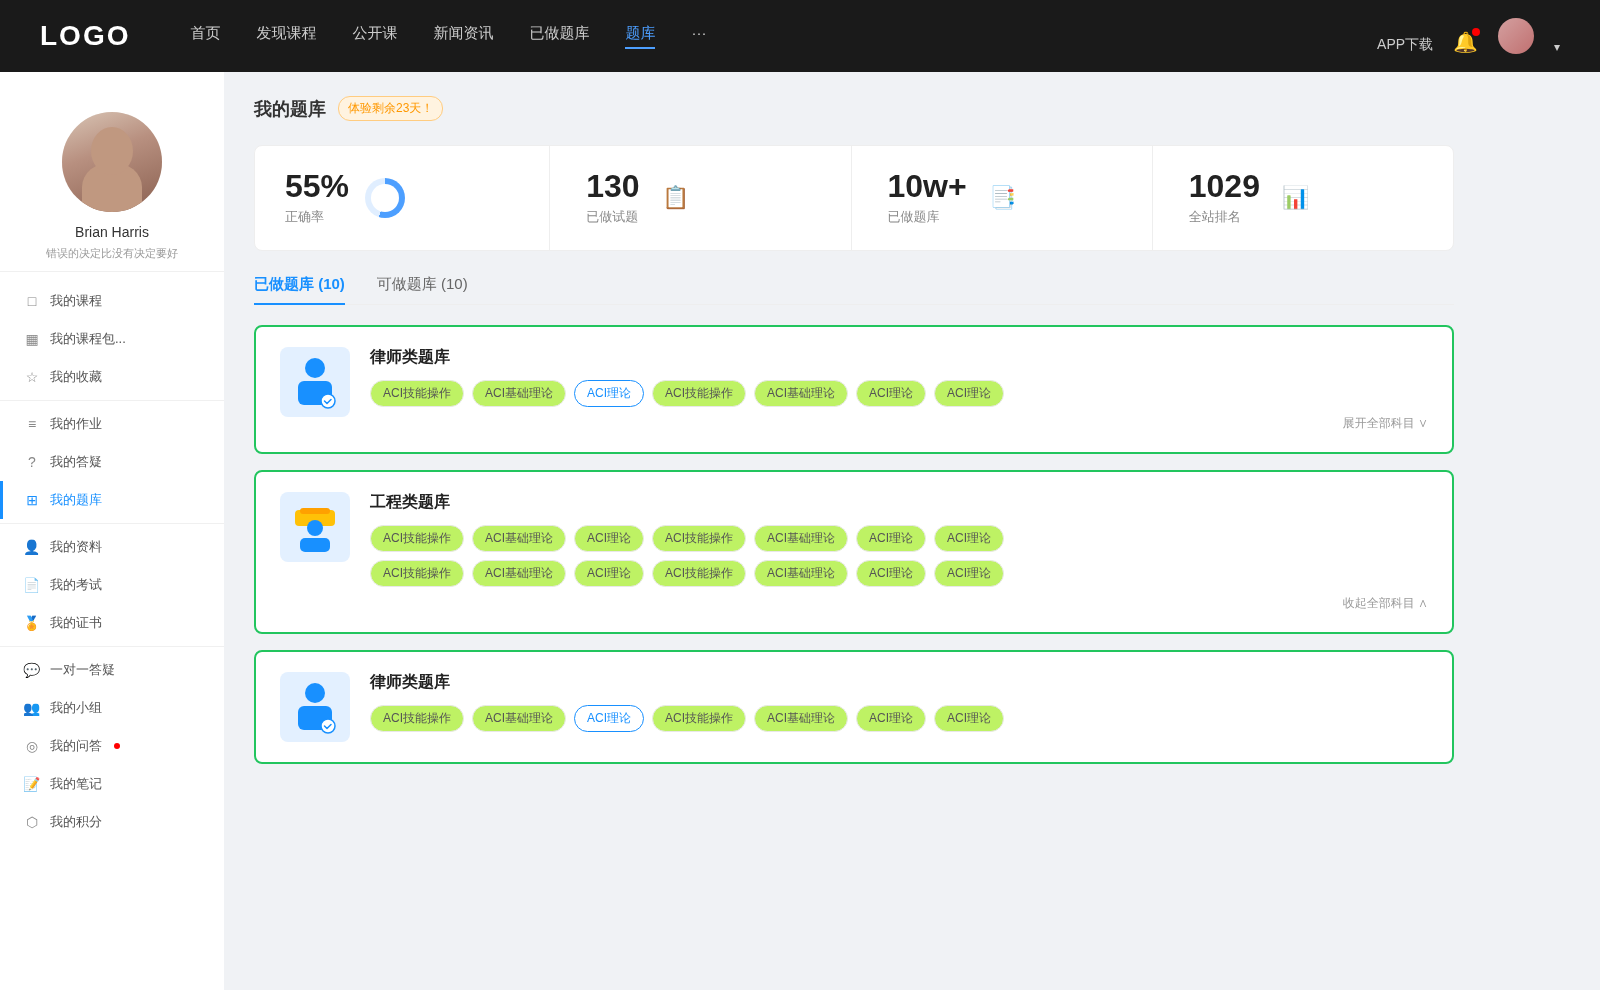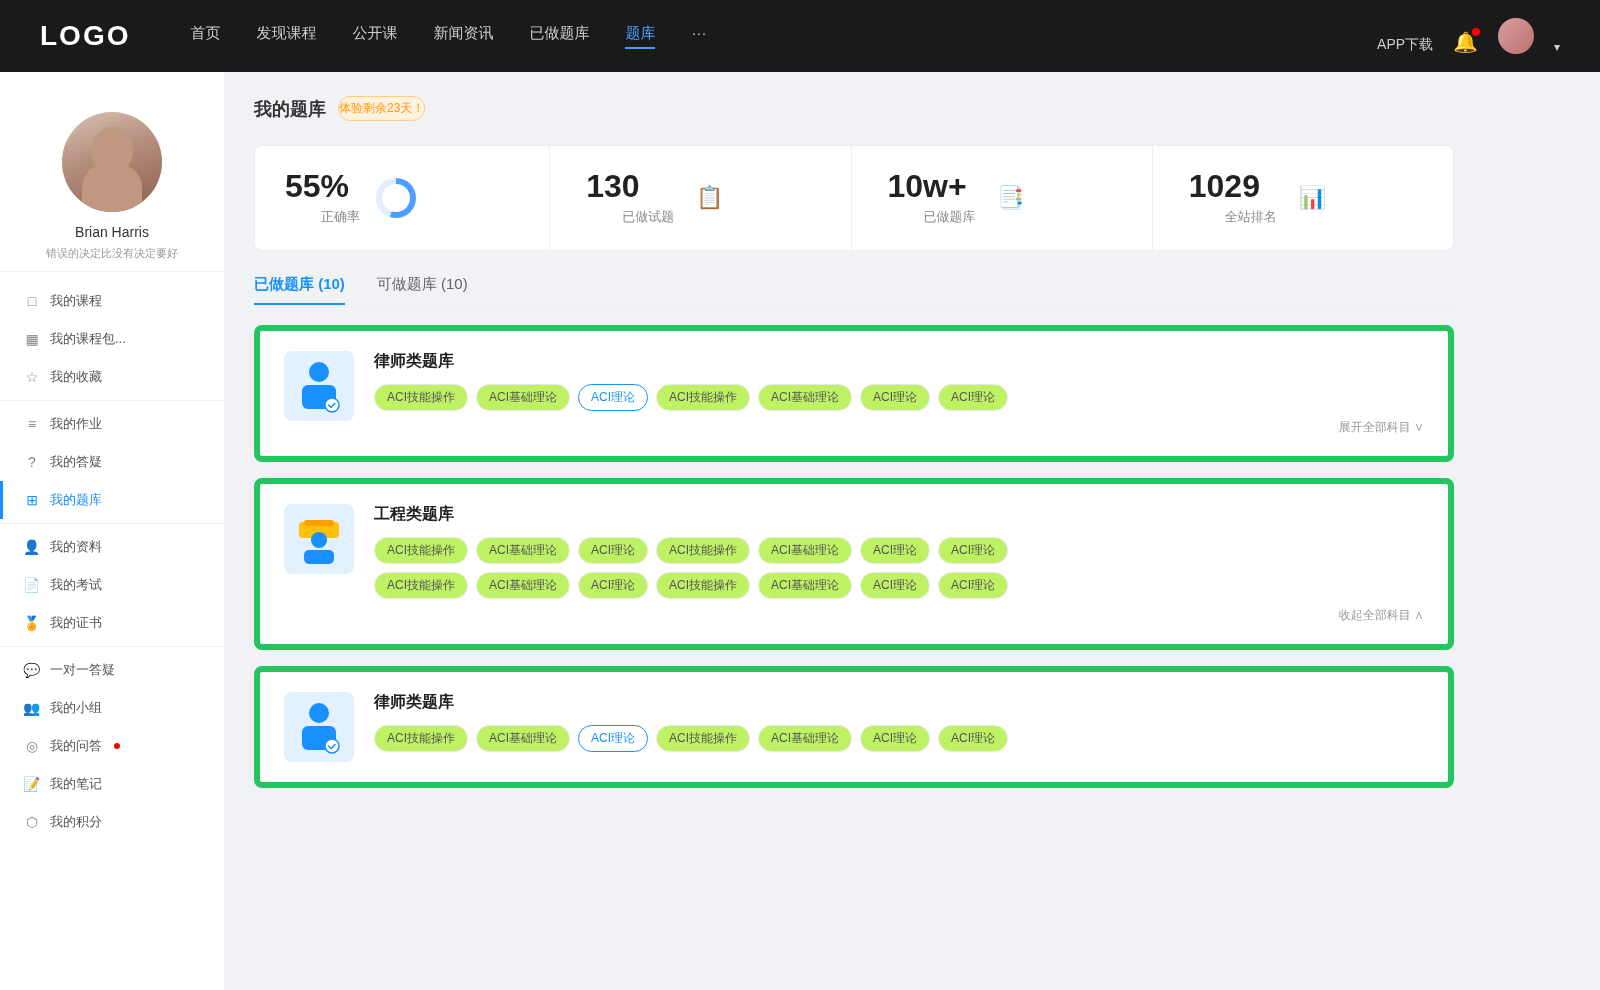--- a/index.html
+++ b/index.html
@@ -207,21 +207,21 @@
     }
     .page-title {
       font-size: 18px;
       font-weight: 600;
       color: #333;
     }
     .trial-badge {
       background: #fff3e0;
       color: #ff9800;
       font-size: 12px;
-      padding: 3px 0;
+      padding: 3px 9px;
       border-radius: 12px;
       border: 1px solid #ffcc80;
     }
 
     
     .stats-row {
       display: flex;
       gap: 6px;
       background: white;
       border-radius: 8px;
@@ -242,21 +242,20 @@
     .stat-value {
       font-size: 32px;
       font-weight: 700;
       color: #222;
       line-height: 1;
       margin-bottom: 6px;
     }
     .stat-label {
       font-size: 13px;
       color: #888;
-      margin-left: 36px;
     }
     .stat-icon {
       width: 40px; height: 40px;
       border-radius: 50%;
       display: flex;
       align-items: center;
       justify-content: center;
       font-size: 20px;
     }
 
@@ -318,21 +317,21 @@
     .qbank-list {
       display: flex;
       flex-direction: column;
       gap: 0;
     }
     .qbank-card {
       background: white;
       border-radius: 8px;
       padding: 20px 24px;
       margin-bottom: 16px;
-      border: 6px solid #22c55e;
+      border: 2px solid #22c55e;
     }
     .qbank-header {
       display: flex;
       align-items: flex-start;
       gap: 20px;
     }
     .qbank-icon {
       width: 70px; height: 70px;
       border-radius: 8px;
       background: #e3f0ff;

